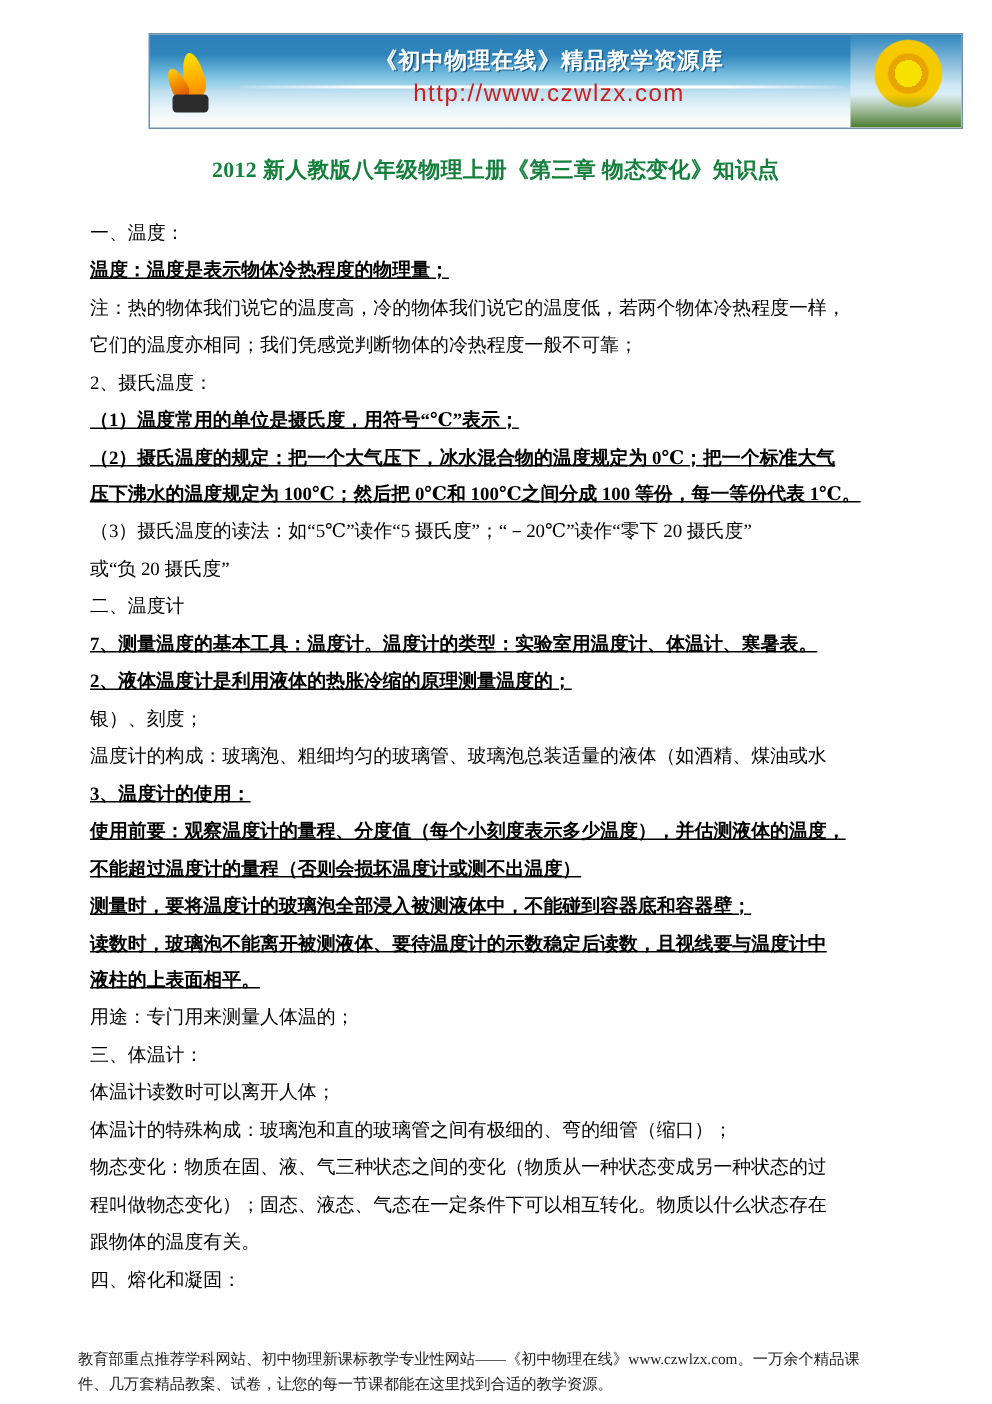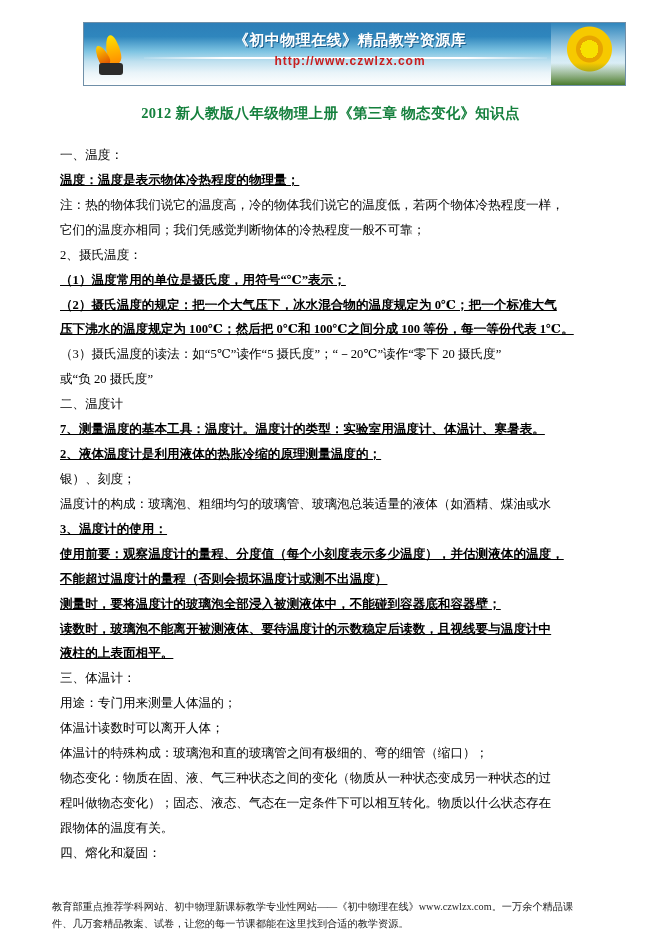--- a/index.html
+++ b/index.html
@@ -21,21 +21,21 @@
     box-sizing: border-box;
     padding: 0 60px;
   }
 
   
   .banner {
     position: relative;
     margin-top: 22px;
     height: 62px;
     width: 541px;
-    margin-left: 23px;
+    margin-left: 39px;
     overflow: hidden;
     border: 1px solid #6f8fa8;
     background:
       linear-gradient(to bottom, #2d7fb8 0%, #2f86bd 22%, #7ec4e2 46%, #bfe0ef 62%, #e9f4f9 80%, #ffffff 100%);
   }
   .banner .sun {
     position: absolute;
     right: 0;
     top: 0;
     width: 74px;
@@ -93,22 +93,22 @@
     font-family: "Liberation Serif", serif;
     font-size: 15px;
     font-weight: bold;
     color: #ffffff;
     text-shadow: 1px 1px 0 #1a5f8f;
     letter-spacing: 0.5px;
   }
   .banner-url {
     margin-top: 4px;
     font-family: "Liberation Sans", sans-serif;
-    font-size: 12px;
-    font-weight: bold;
+    font-size: 16px;
+    font-weight: normal;
     color: #c81e1e;
     letter-spacing: 1px;
   }
   .banner-rule {
     position: absolute;
     left: 60px;
     right: 78px;
     top: 34px;
     height: 2px;
     background: linear-gradient(to right, rgba(255,255,255,0.1), #ffffff 20%, #ffffff 80%, rgba(255,255,255,0.1));
@@ -188,22 +188,22 @@
       <p class="b u">7、测量温度的基本工具：温度计。温度计的类型：实验室用温度计、体温计、寒暑表。</p>
       <p class="b u">2、液体温度计是利用液体的热胀冷缩的原理测量温度的；</p>
       <p>银）、刻度；</p>
       <p>温度计的构成：玻璃泡、粗细均匀的玻璃管、玻璃泡总装适量的液体（如酒精、煤油或水</p>
       <p class="b u">3、温度计的使用：</p>
       <p class="b u">使用前要：观察温度计的量程、分度值（每个小刻度表示多少温度），并估测液体的温度，</p>
       <p class="b u">不能超过温度计的量程（否则会损坏温度计或测不出温度）</p>
       <p class="b u">测量时，要将温度计的玻璃泡全部浸入被测液体中，不能碰到容器底和容器壁；</p>
       <p class="b u">读数时，玻璃泡不能离开被测液体、要待温度计的示数稳定后读数，且视线要与温度计中</p>
       <p class="b u">液柱的上表面相平。</p>
+      <p>用途：专门用来测量人体温的；</p>
       <p>三、体温计：</p>
-      <p>用途：专门用来测量人体温的；</p>
       <p>体温计读数时可以离开人体；</p>
       <p>体温计的特殊构成：玻璃泡和直的玻璃管之间有极细的、弯的细管（缩口）；</p>
       <p>物态变化：物质在固、液、气三种状态之间的变化（物质从一种状态变成另一种状态的过</p>
       <p>程叫做物态变化）；固态、液态、气态在一定条件下可以相互转化。物质以什么状态存在</p>
       <p>跟物体的温度有关。</p>
       <p>四、熔化和凝固：</p>
     </div>
 
   <div class="footer">
     <div>教育部重点推荐学科网站、初中物理新课标教学专业性网站——《初中物理在线》www.czwlzx.com。一万余个精品课</div>

